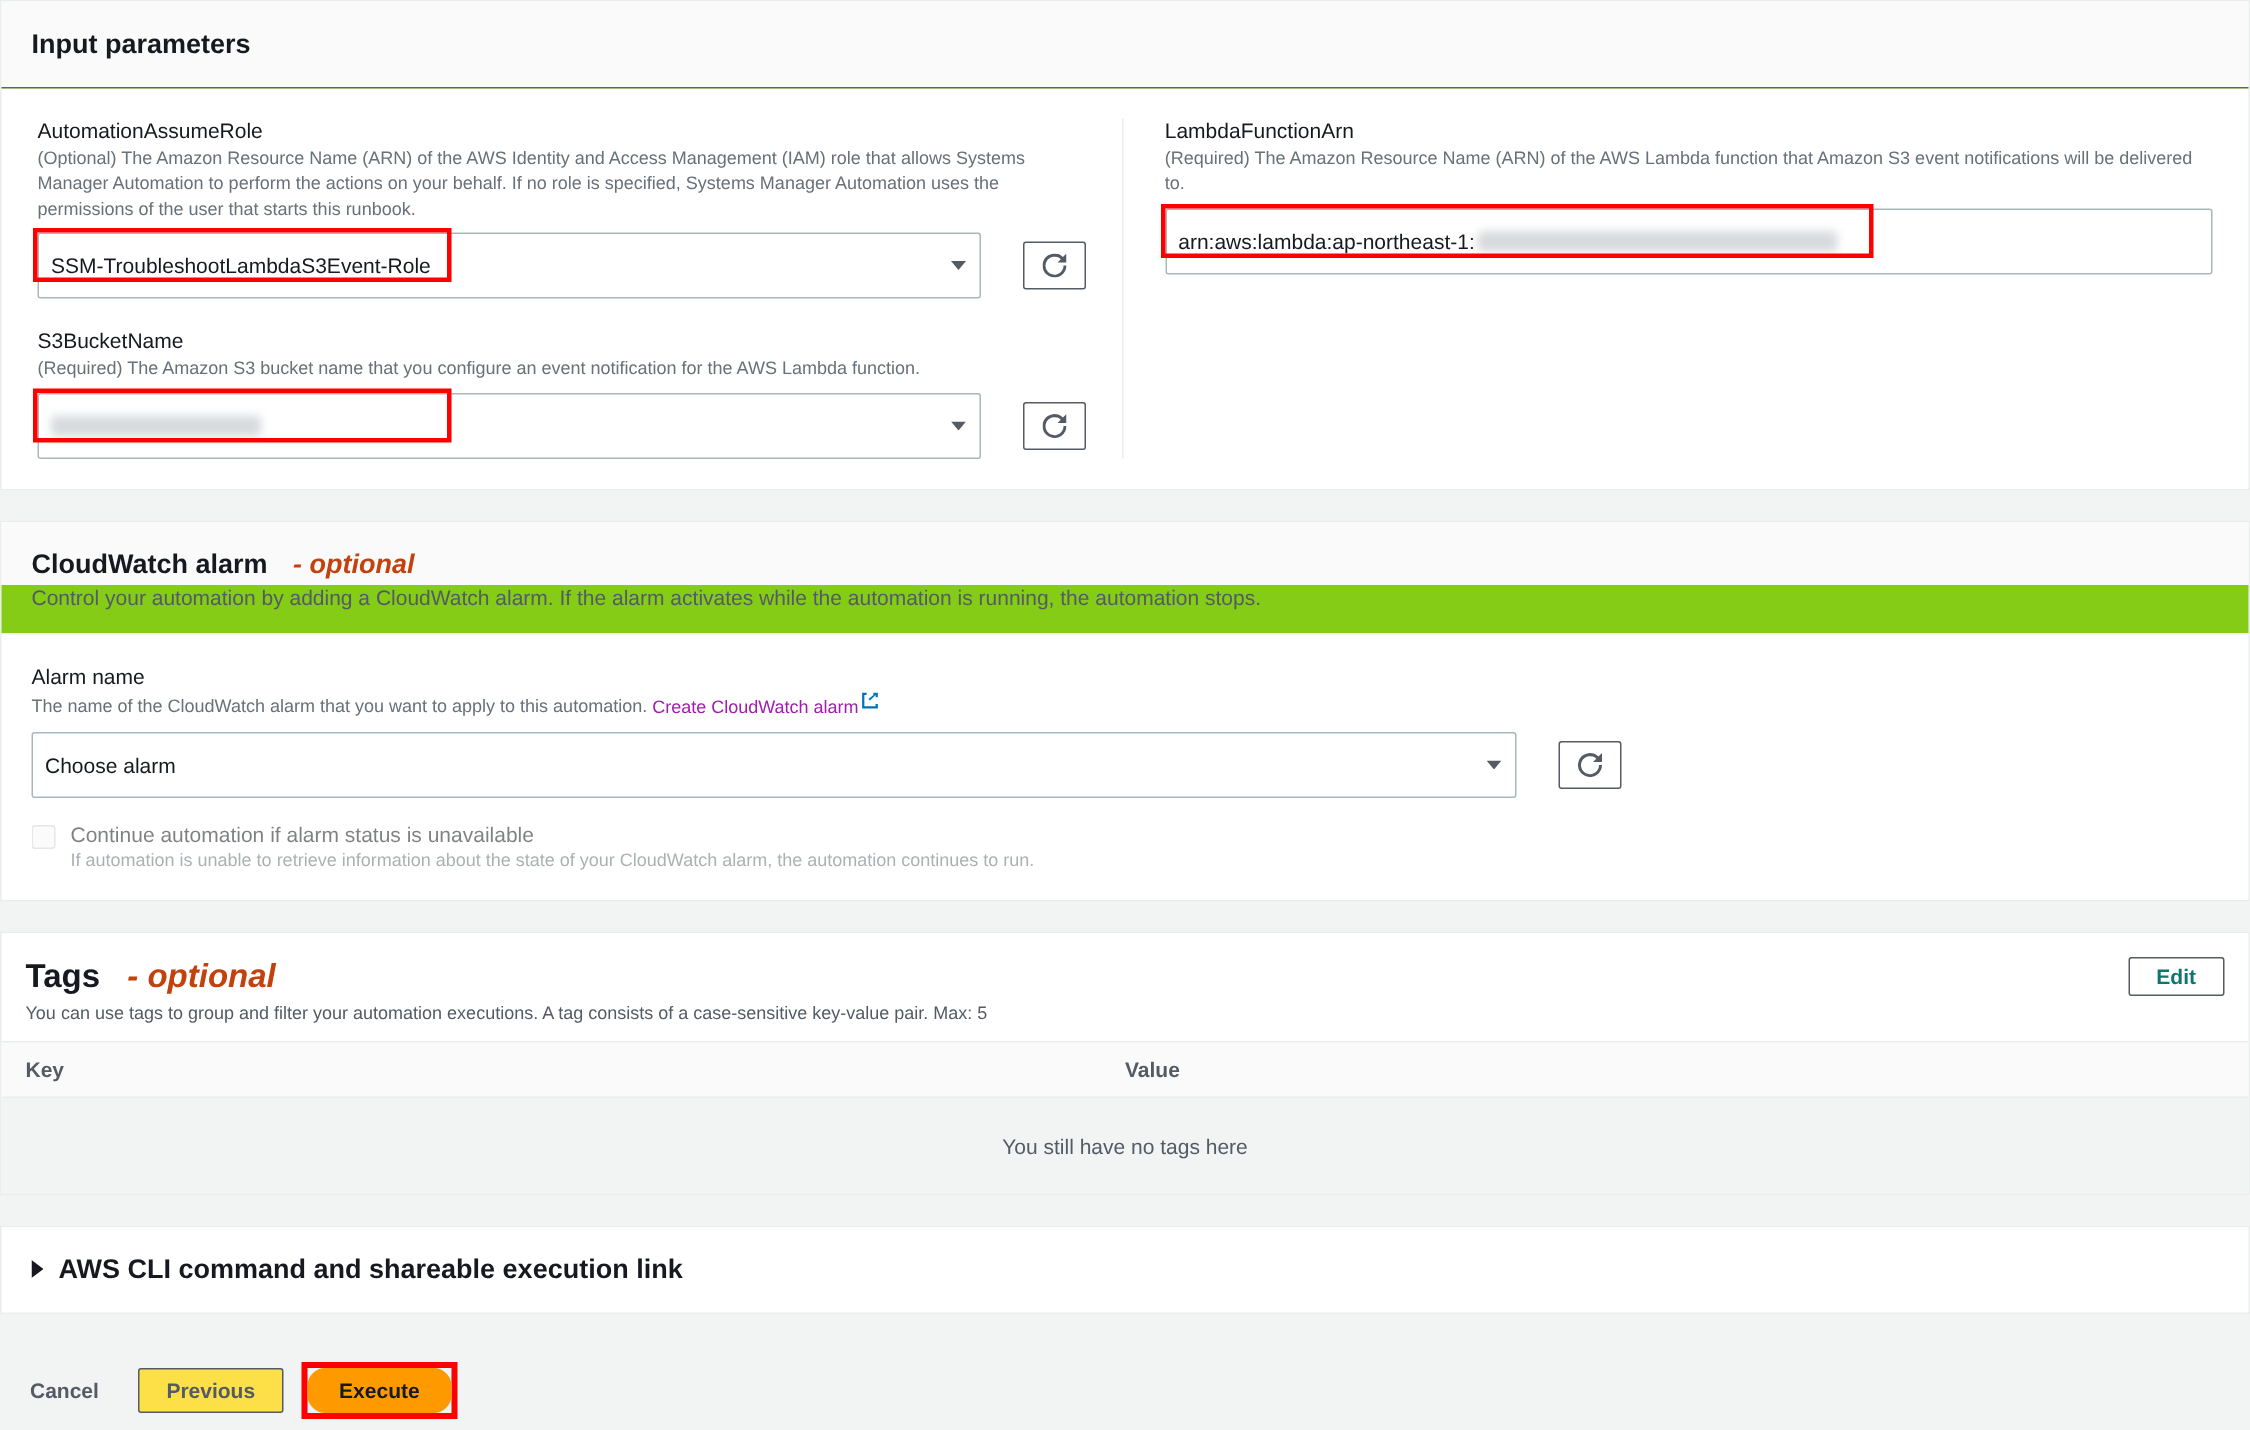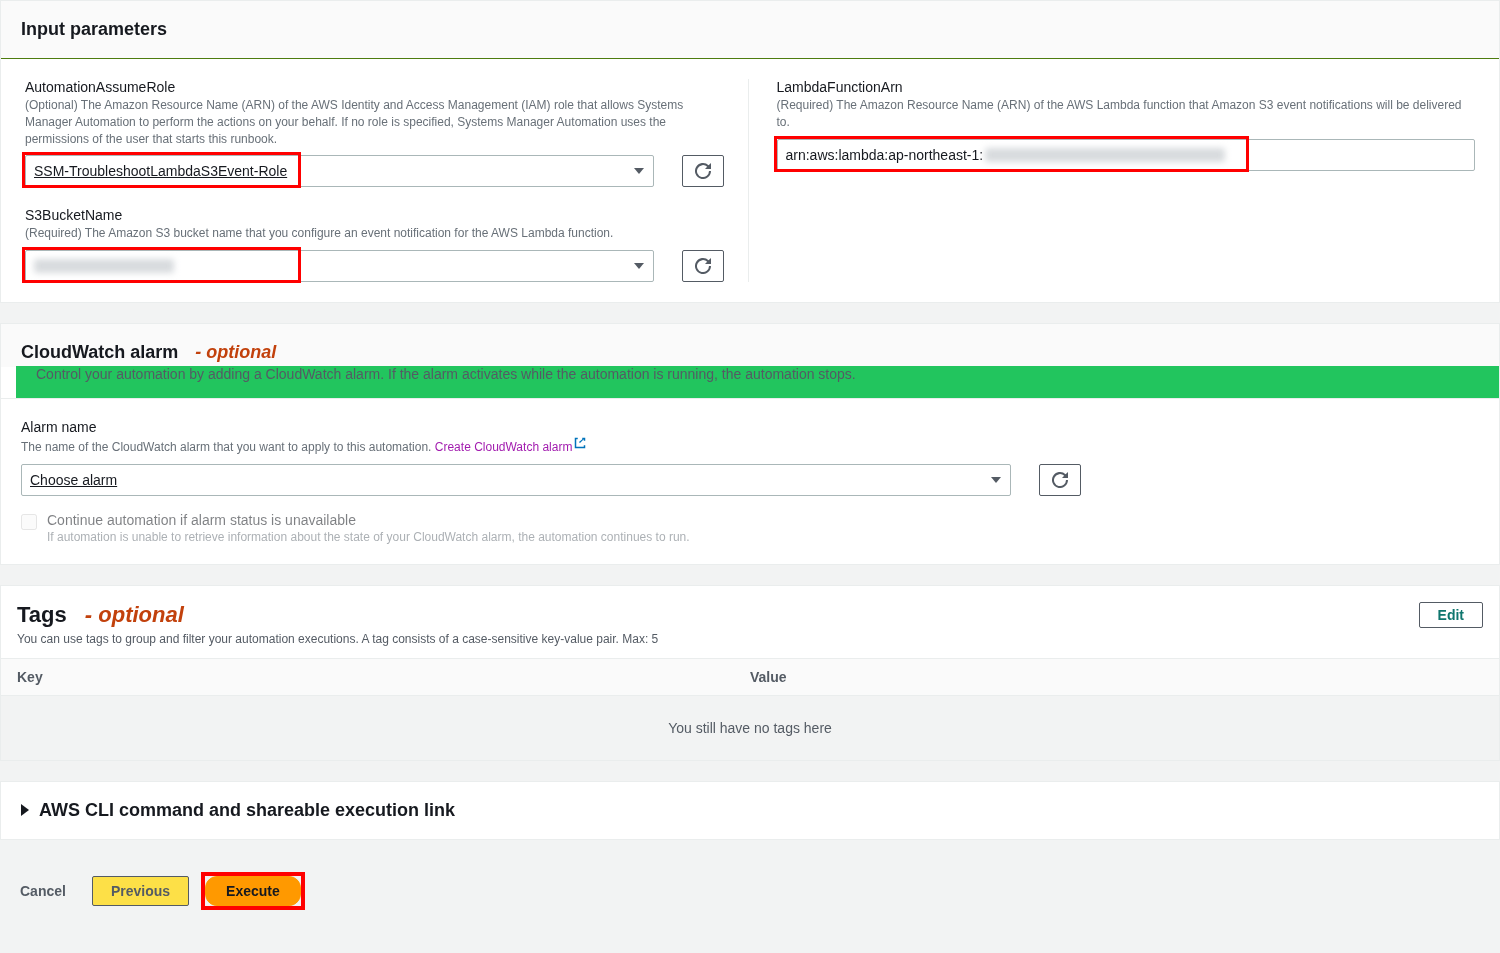--- a/index.html
+++ b/index.html
@@ -49,29 +49,28 @@
   .field-desc {
     font-size: 12px;
     color: #687078;
     line-height: 1.4;
     margin-bottom: 8px;
   }
   .input-row {
     display: flex;
     gap: 28px;
     align-items: center;
-    text-decoration: underline;
   }
   .select-wrap, .text-input {
     flex: 1;
     position: relative;
   }
   .select-wrap input, .text-input input, .dropdown {
     width: 100%;
-    height: 32px;
+    height: 44px;
     padding: 4px 28px 4px 8px;
     border: 1px solid #aab7b8;
     border-radius: 2px;
     font-size: 14px;
     color: #16191f;
     background: #fff;
   }
   .dropdown {
     display: flex;
     align-items: center;
@@ -124,23 +123,22 @@
   .optional {
     font-style: italic;
     font-weight: 700;
     color: #c2410c;
     margin-left: 12px;
   }
   .section-desc-below {
     font-size: 14px;
     color: #545b64;
     padding: 0 20px 16px 20px;
-    background:#22c55e;
+    background:#84cc16;
     margin-top:-1px;
-    margin-left:15px;
   }
   .link {
     color: #a21caf;
     text-decoration: none;
     cursor: pointer;
     margin-top: 20px;
   }
   .ext-icon { display:inline-block; vertical-align: text-bottom; margin-left:2px;}
   .checkbox-row {
     display: flex;

